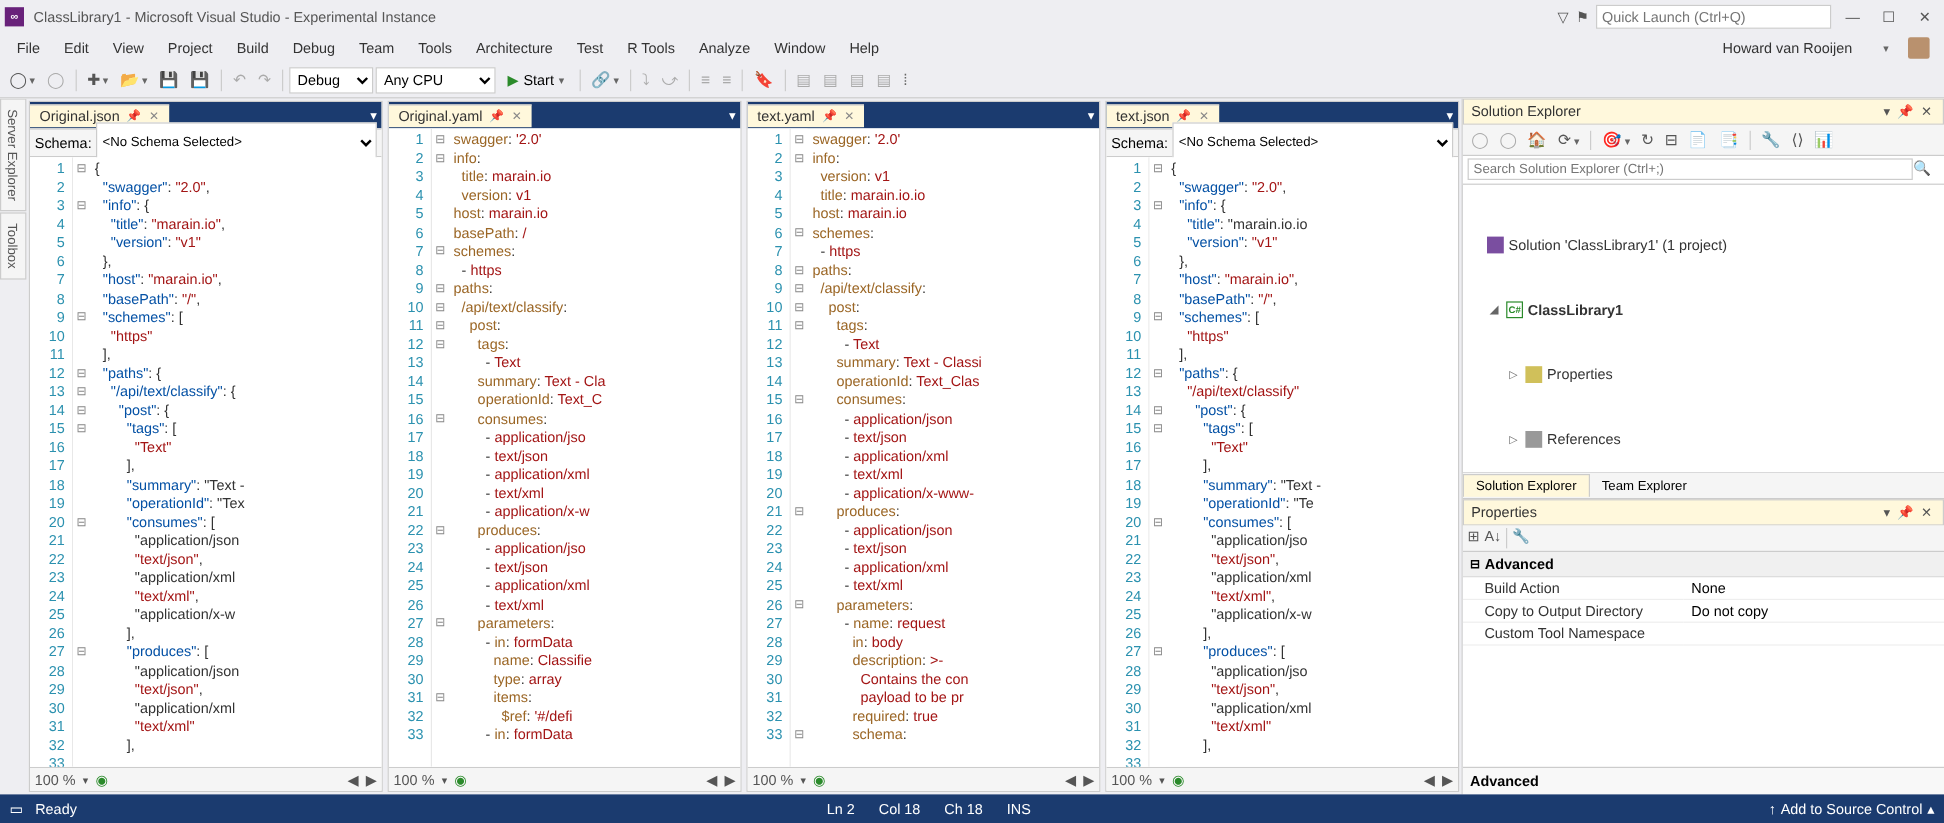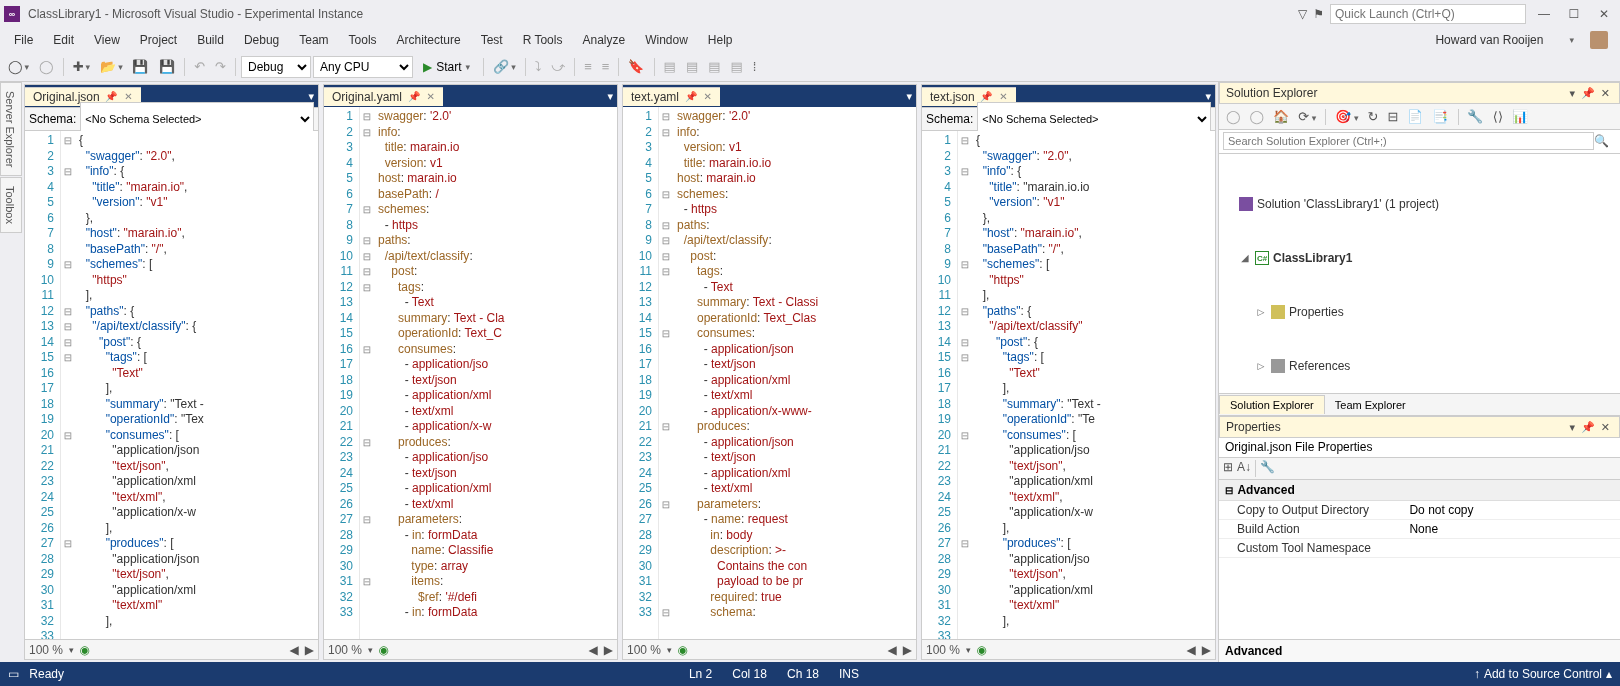--- a/index.html
+++ b/index.html
@@ -520,40 +520,39 @@
     </div>
 
     <div class="panel-title">
       <span>Properties</span>
         <div class="spacer"></div>
       <span class="pb">▾</span>
       <span class="pb">📌</span>
       <span class="pb">✕</span>
     </div>
     <div class="props">
-      <div class="hdr">Original.json File Properties</div>
       <div class="ptoolbar">
         <span>⊞</span>
         <span>A↓</span>
         <span style="width:1px;background:#ccc;"></span>
         <span>🔧</span>
       </div>
       <div class="section">
           <span style="font-size:10px;">⊟</span>
           <span>Advanced</span>
         </div>
       <table>
         <tbody>
             <tr>
+              <td>Build Action</td>
+              <td>None</td>
+            </tr>
+        <tr>
               <td>Copy to Output Directory</td>
               <td>Do not copy</td>
-            </tr>
-        <tr>
-              <td>Build Action</td>
-              <td>None</td>
             </tr>
         <tr>
               <td>Custom Tool Namespace</td>
               <td></td>
             </tr>
       </tbody>
         </table>
       <div style="flex:1;"></div>
       <div class="desc">Advanced</div>
     </div>

